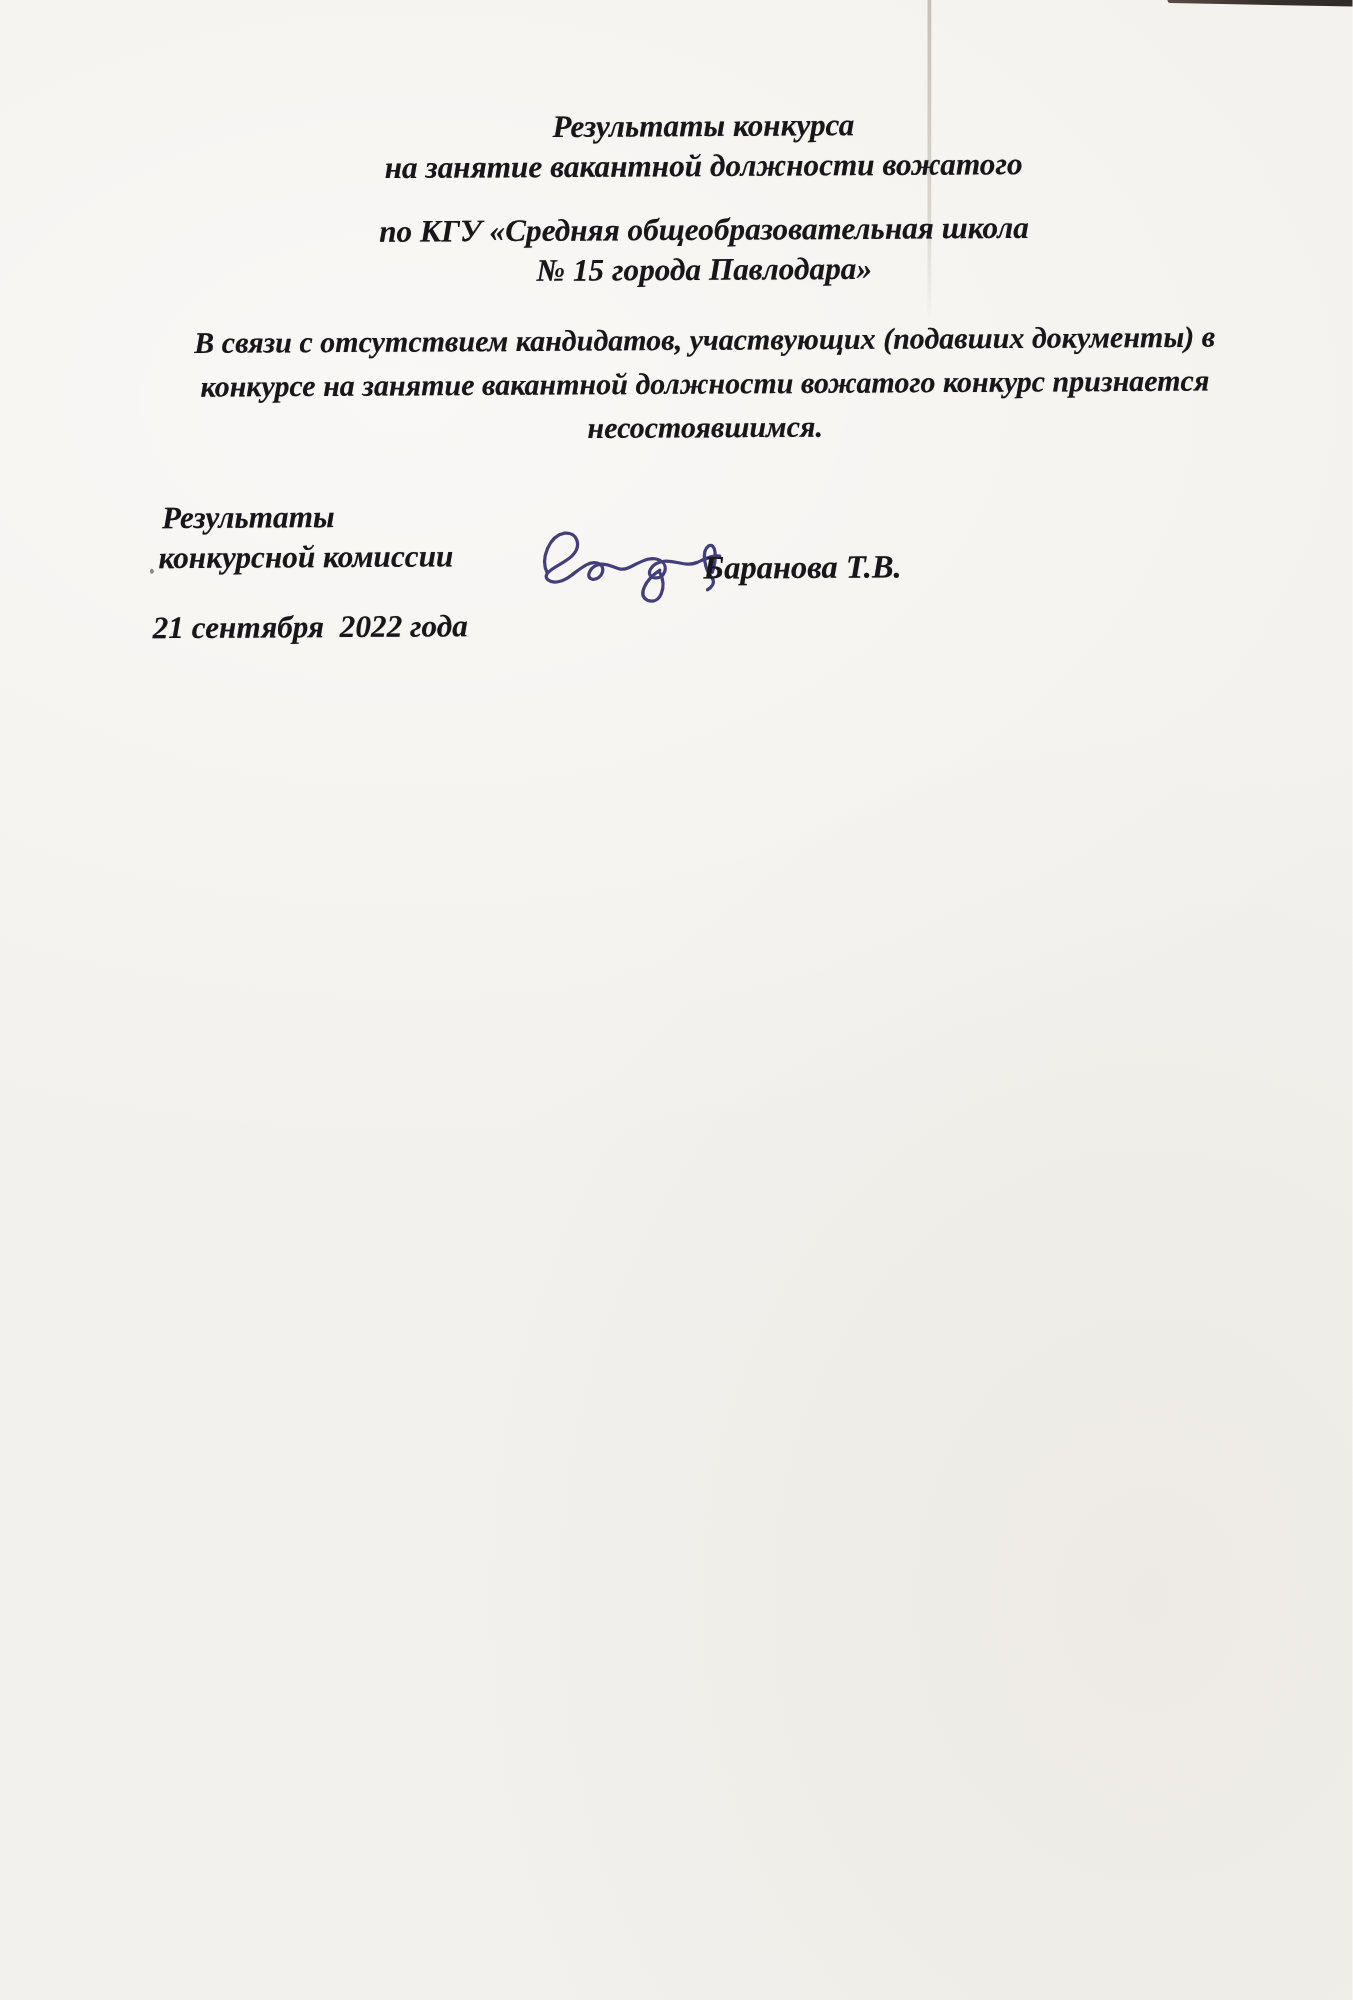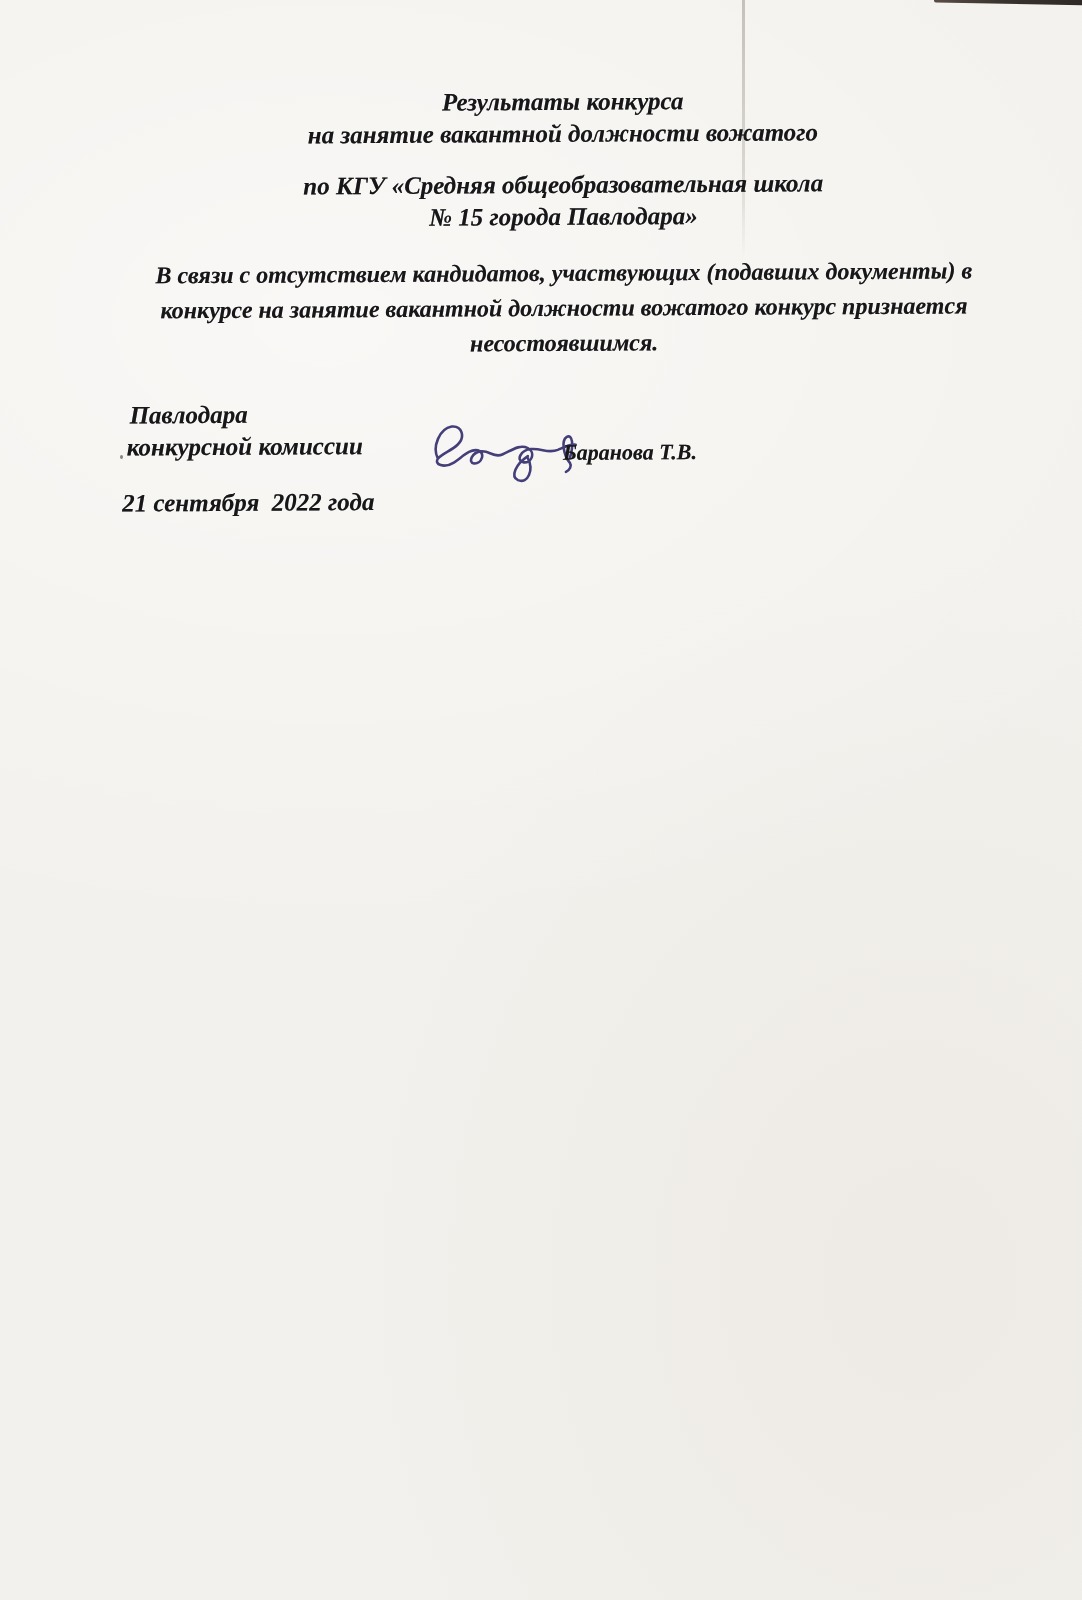--- a/index.html
+++ b/index.html
@@ -101,21 +101,21 @@
   .role-line-2 {
     position: absolute;
     left: 127px;
     top: 431px;
     font-size: 25px;
   }
   .signer-name {
     position: absolute;
     left: 563px;
     top: 440px;
-    font-size: 22px;
+    font-size: 26px;
   }
   .signature {
     position: absolute;
     left: 424px;
     top: 406px;
     width: 155px;
     height: 82px;
   }
   .date-line {
     position: absolute;
@@ -141,21 +141,21 @@
       <div>на занятие вакантной должности вожатого</div>
     </div>
 
     <div class="subtitle-block">
       <div>по КГУ «Средняя общеобразовательная школа</div>
       <div>№ 15 города Павлодара»</div>
     </div>
 
     <div class="body-paragraph">В связи с отсутствием кандидатов, участвующих (подавших документы) в конкурсе на занятие вакантной должности вожатого конкурс признается несостоявшимся.</div>
 
-    <div class="role-line-1">Павлодара</div>
+    <div class="role-line-1">Результаты</div>
     <div class="role-line-2">конкурсной комиссии</div>
 
     <svg class="signature" viewBox="0 0 155 82" xmlns="http://www.w3.org/2000/svg" fill="none" stroke="#35306f" stroke-width="2.6" stroke-linecap="round" stroke-linejoin="round" opacity="0.92">
       <path d="M 14 52
                C 8 40, 16 22, 28 20
                C 38 19, 42 30, 34 38
                C 28 44, 18 47, 14 52
                C 10 58, 20 62, 30 56
                C 38 51, 46 42, 54 44
                C 62 46, 58 58, 50 57

